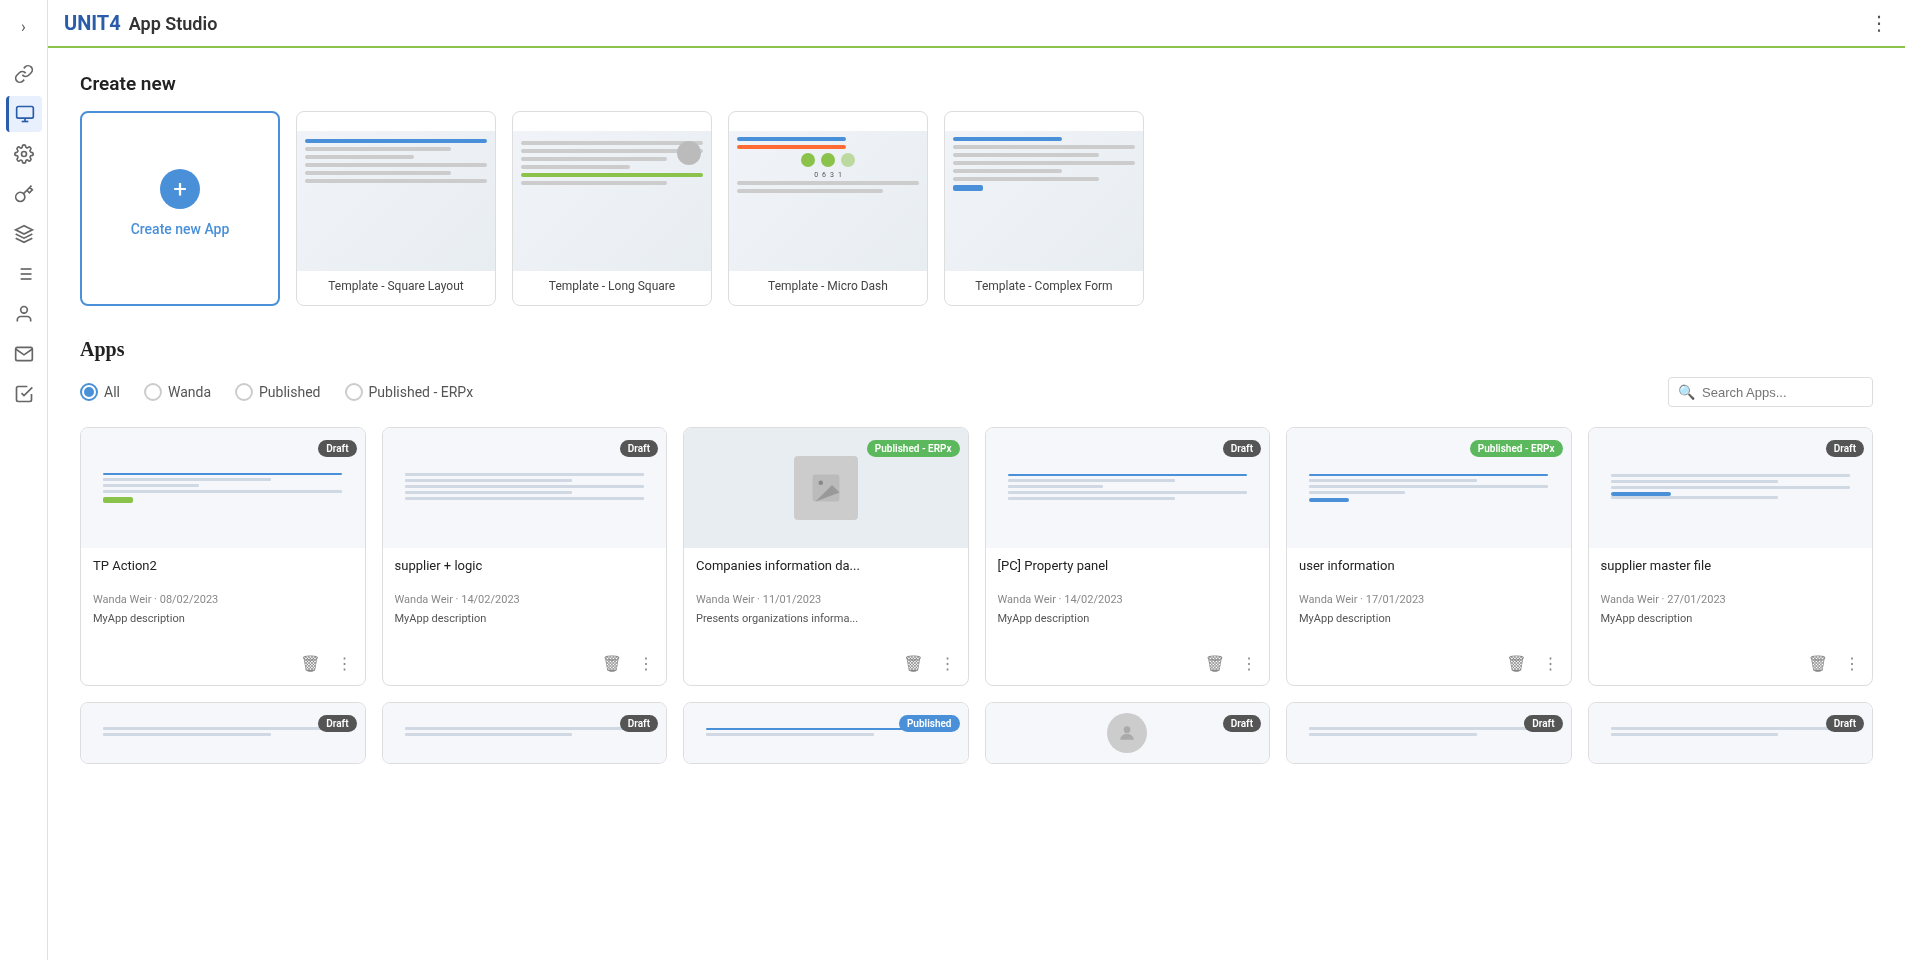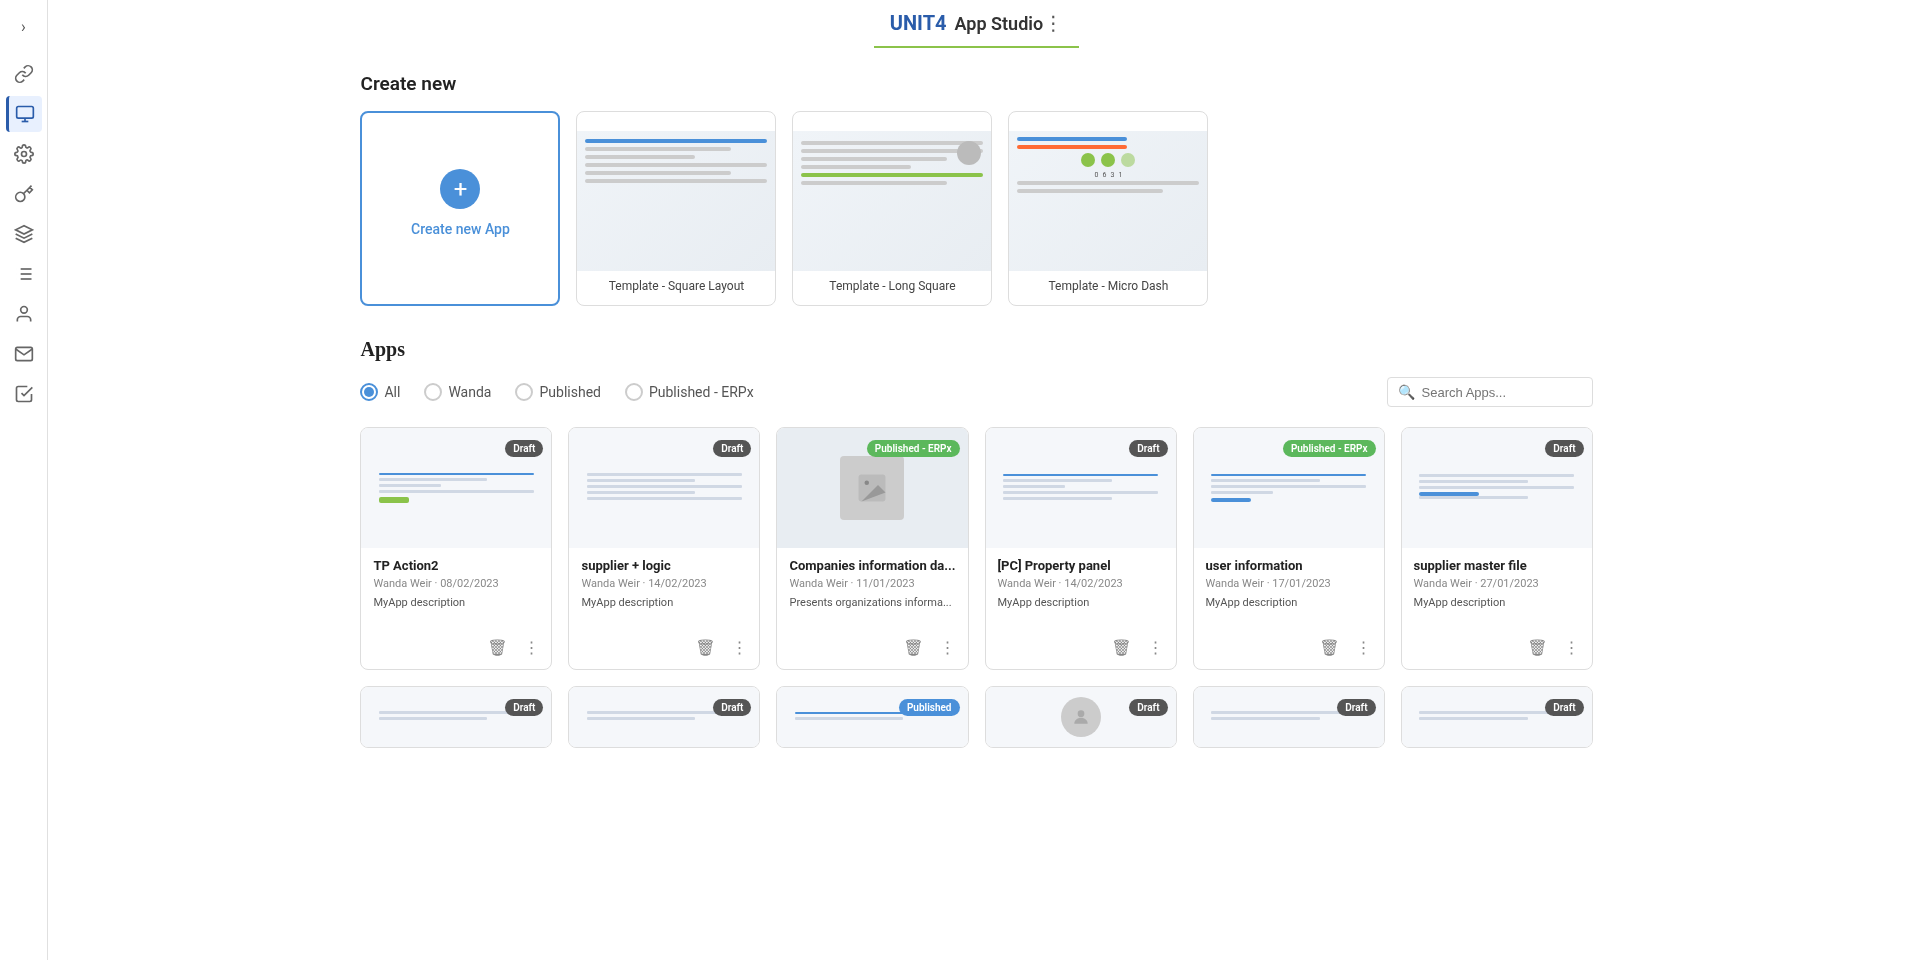--- a/index.html
+++ b/index.html
@@ -36,21 +36,20 @@
       color: #2a5caa;
       border-left: 3px solid #2a5caa;
     }
 
     
     .main {
       flex: 1;
       display: flex;
       flex-direction: column;
       overflow: hidden;
-      align-items: center;
     }
 
     
     .topbar {
       height: 48px;
       border-bottom: 2px solid #8bc34a;
       display: flex;
       align-items: center;
       padding: 0 16px;
       justify-content: space-between;
@@ -210,21 +209,21 @@
     .badge {
       position: absolute; top: 12px; right: 8px;
       padding: 3px 8px; border-radius: 12px;
       font-size: 10px; font-weight: 600; color: #fff;
     }
     .badge-draft { background: #555; }
     .badge-published-erpx { background: #5cb85c; }
     .badge-published { background: #4a90d9; }
 
     .app-card-body { padding: 10px 12px; }
-    .app-title { font-size: 13px; font-weight: 700; color: #222; margin-bottom: 4px; }
+    .app-title { font-size: 13px; font-weight: 400; color: #222; margin-bottom: 20px; }
     .app-meta { font-size: 11px; color: #888; margin-bottom: 6px; }
     .app-desc { font-size: 11px; color: #555; margin-bottom: 8px; min-height: 16px; }
 
     .app-card-footer {
       display: flex; align-items: center; justify-content: flex-end;
       padding: 4px 8px 8px;
       gap: 8px;
     }
     .icon-btn {
       color: #888; cursor: pointer; font-size: 16px;
@@ -389,20 +388,36 @@
               </div>
               <div class="mock-line full"></div>
               <div class="mock-line medium"></div>
             </div>
           </div>
         </div>
         <span class="template-name">Template - Micro Dash</span>
       </div>
 
 
+      <div class="template-card">
+        <div class="template-preview">
+          <div class="template-preview-img">
+            <div class="mock-lines" style="padding-top:6px;">
+              <div class="mock-line short blue"></div>
+              <div class="mock-line full"></div>
+              <div class="mock-line medium"></div>
+              <div class="mock-line full"></div>
+              <div class="mock-line short"></div>
+              <div class="mock-line medium"></div>
+              <div style="width:30px;height:6px;background:#4a90d9;border-radius:2px;"></div>
+            </div>
+          </div>
+        </div>
+        <span class="template-name">Template - Complex Form</span>
+      </div>
     </div>
 
     <h2 class="apps-section-title">Apps</h2>
 
     <div class="filter-bar">
       <label class="filter-option">
         <div class="radio-circle active">
             <div></div>
           </div>
         <span>All</span>

